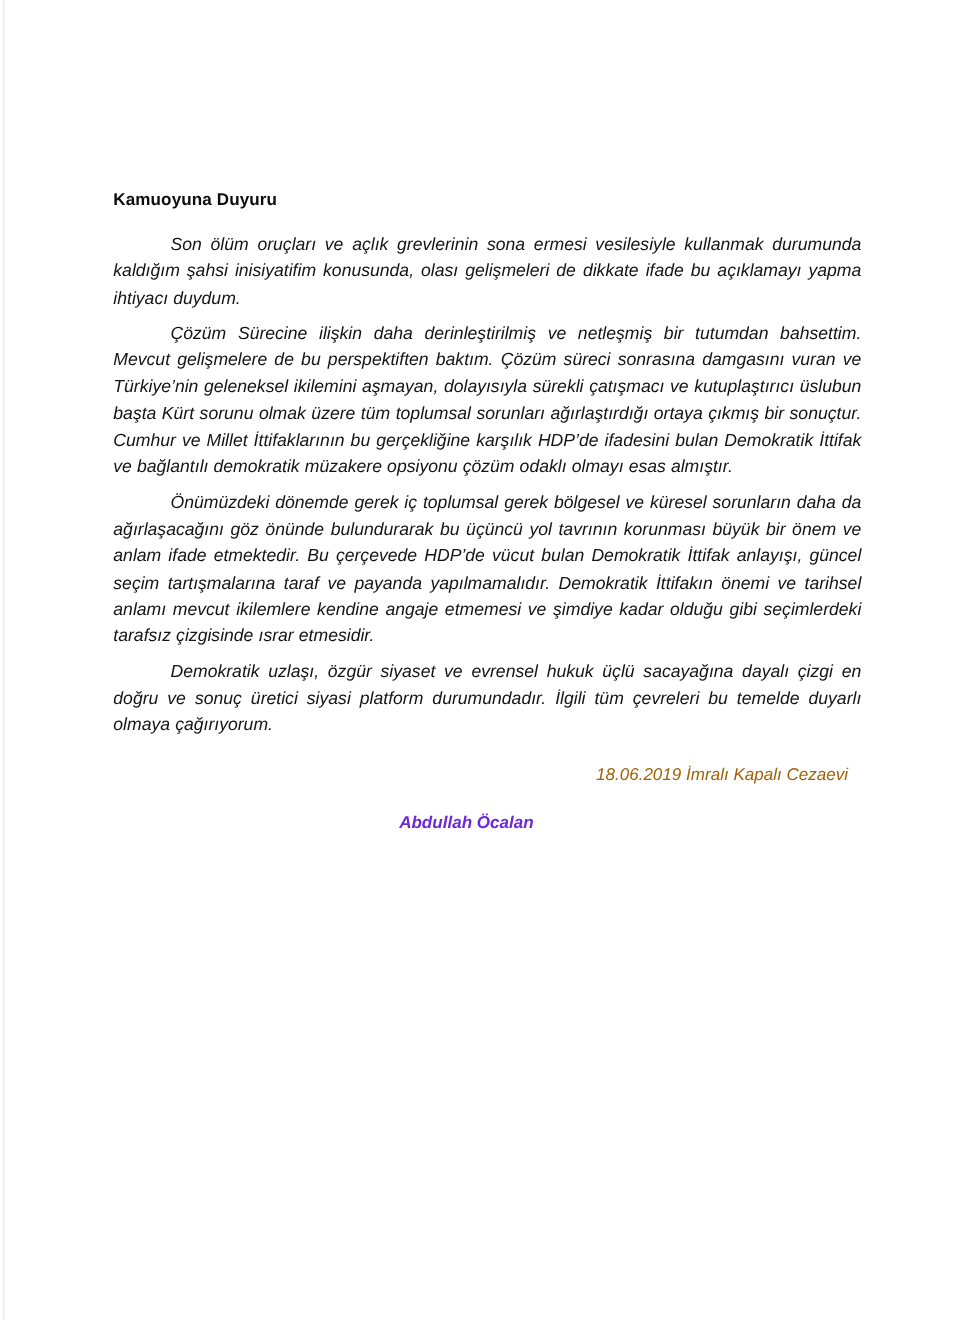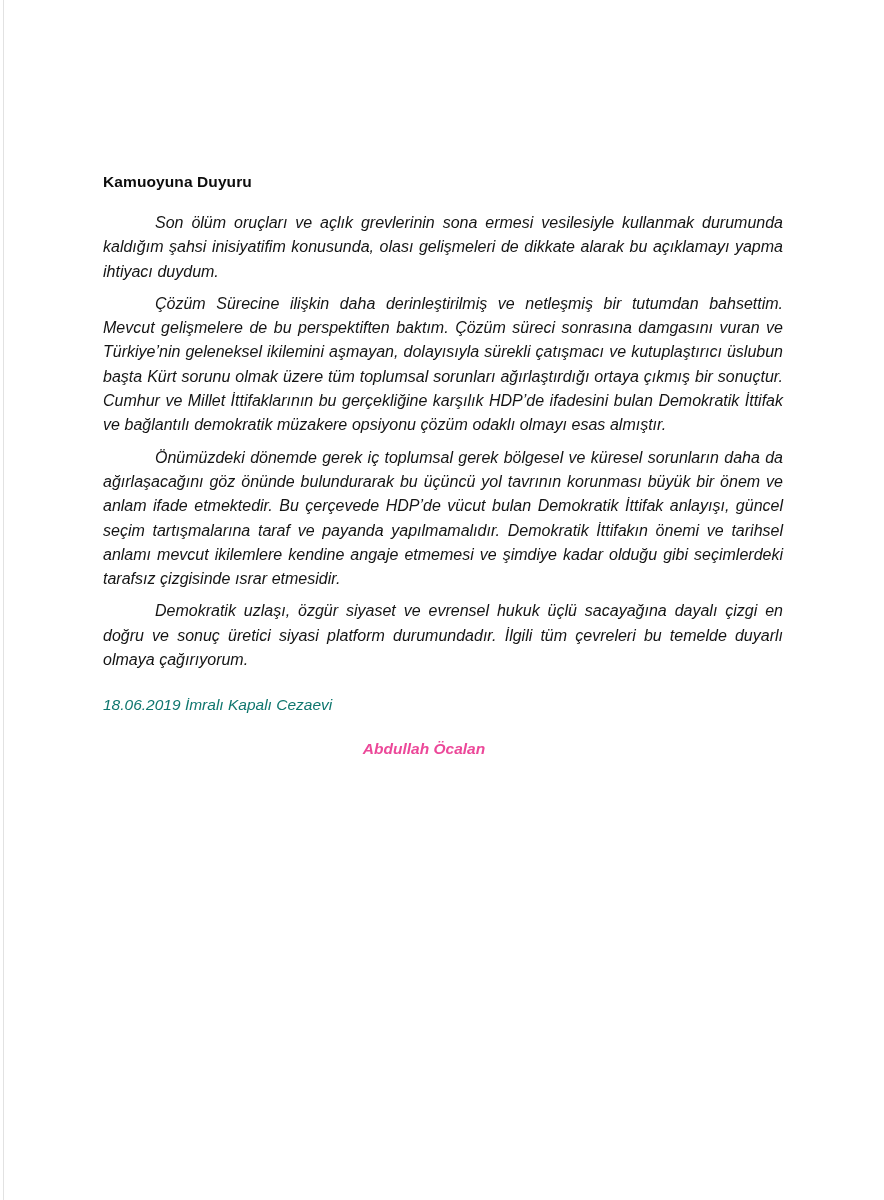--- a/index.html
+++ b/index.html
@@ -71,46 +71,47 @@
 
   .signature-block {
     margin-top: 22px;
   }
 
   .sign-date {
     font-size: 15.5px;
     font-style: italic;
     font-weight: normal;
     line-height: 22px;
-    margin: 0;
-    color: #0f766e;
+    text-align: right;
+    margin: 12px;
+    color: #a16207;
   }
 
   .sign-name {
     font-size: 15.5px;
     font-style: italic;
     font-weight: bold;
     line-height: 22px;
     text-align: center;
     margin: 22px 0 0 0;
     padding-right: 38px;
-    color: #ec4899;
+    color: #6d28d9;
   }
 </style>
 </head>
 <body>
 
 <div class="page">
   <div class="page-edge-left"></div>
 
   <div class="doc-body">
 
     <h1 class="doc-title">Kamuoyuna Duyuru</h1>
 
-    <p class="para">Son ölüm oruçları ve açlık grevlerinin sona ermesi vesilesiyle kullanmak durumunda kaldığım şahsi inisiyatifim konusunda, olası gelişmeleri de dikkate alarak bu açıklamayı yapma ihtiyacı duydum.</p>
+    <p class="para">Son ölüm oruçları ve açlık grevlerinin sona ermesi vesilesiyle kullanmak durumunda kaldığım şahsi inisiyatifim konusunda, olası gelişmeleri de dikkate ifade bu açıklamayı yapma ihtiyacı duydum.</p>
 
     <p class="para">Çözüm Sürecine ilişkin daha derinleştirilmiş ve netleşmiş bir tutumdan bahsettim. Mevcut gelişmelere de bu perspektiften baktım. Çözüm süreci sonrasına damgasını vuran ve Türkiye’nin geleneksel ikilemini aşmayan, dolayısıyla sürekli çatışmacı ve kutuplaştırıcı üslubun başta Kürt sorunu olmak üzere tüm toplumsal sorunları ağırlaştırdığı ortaya çıkmış bir sonuçtur. Cumhur ve Millet İttifaklarının bu gerçekliğine karşılık HDP’de ifadesini bulan Demokratik İttifak ve bağlantılı demokratik müzakere opsiyonu çözüm odaklı olmayı esas almıştır.</p>
 
     <p class="para">Önümüzdeki dönemde gerek iç toplumsal gerek bölgesel ve küresel sorunların daha da ağırlaşacağını göz önünde bulundurarak bu üçüncü yol tavrının korunması büyük bir önem ve anlam ifade etmektedir. Bu çerçevede HDP’de vücut bulan Demokratik İttifak anlayışı, güncel seçim tartışmalarına taraf ve payanda yapılmamalıdır. Demokratik İttifakın önemi ve tarihsel anlamı mevcut ikilemlere kendine angaje etmemesi ve şimdiye kadar olduğu gibi seçimlerdeki tarafsız çizgisinde ısrar etmesidir.</p>
 
     <p class="para">Demokratik uzlaşı, özgür siyaset ve evrensel hukuk üçlü sacayağına dayalı çizgi en doğru ve sonuç üretici siyasi platform durumundadır. İlgili tüm çevreleri bu temelde duyarlı olmaya çağırıyorum.</p>
 
     <div class="signature-block">
       <p class="sign-date">18.06.2019 İmralı Kapalı Cezaevi</p>
       <p class="sign-name">Abdullah Öcalan</p>

